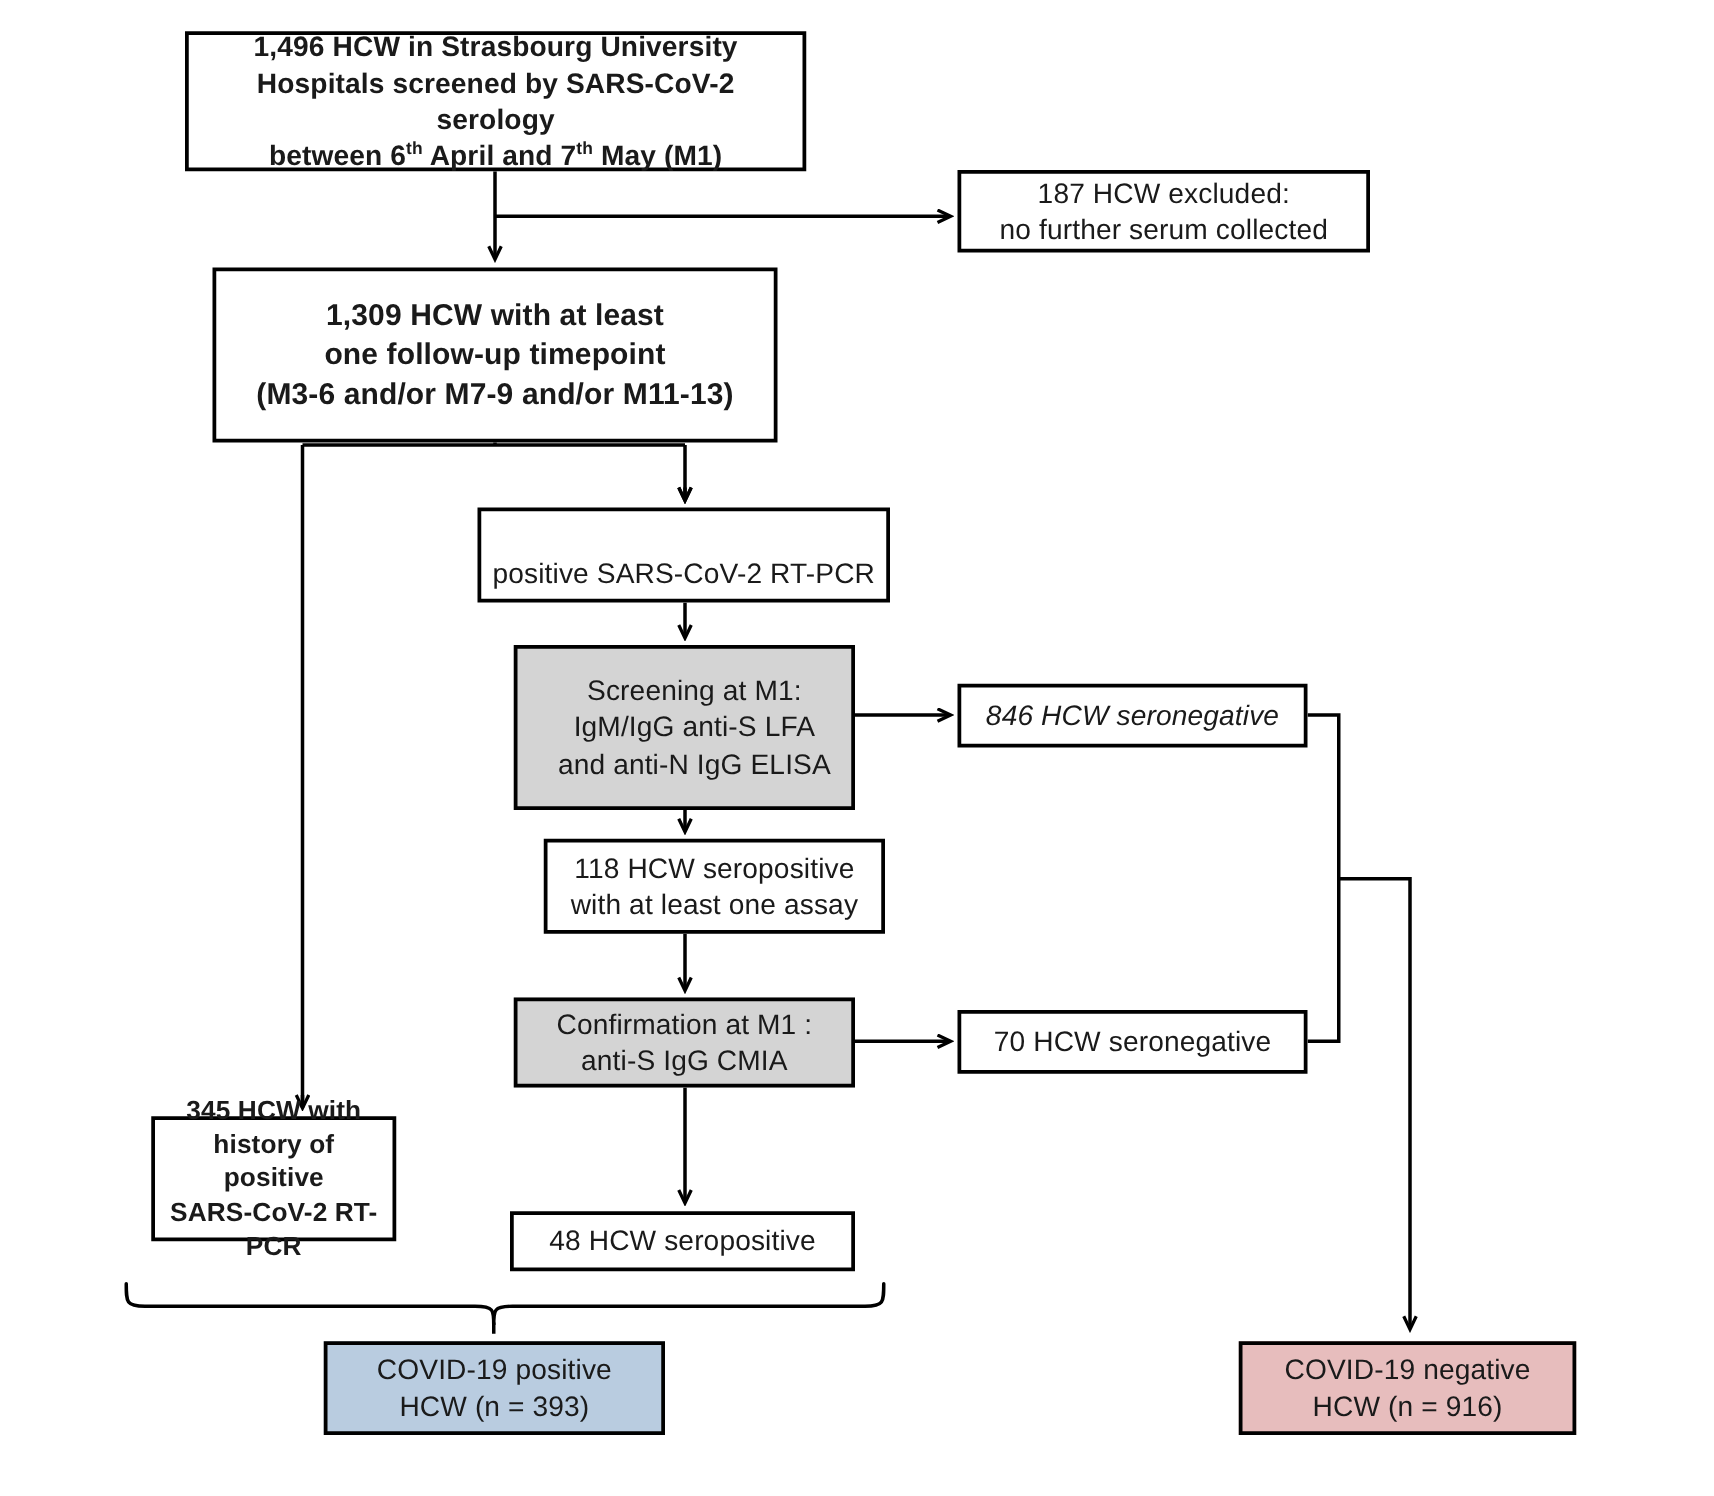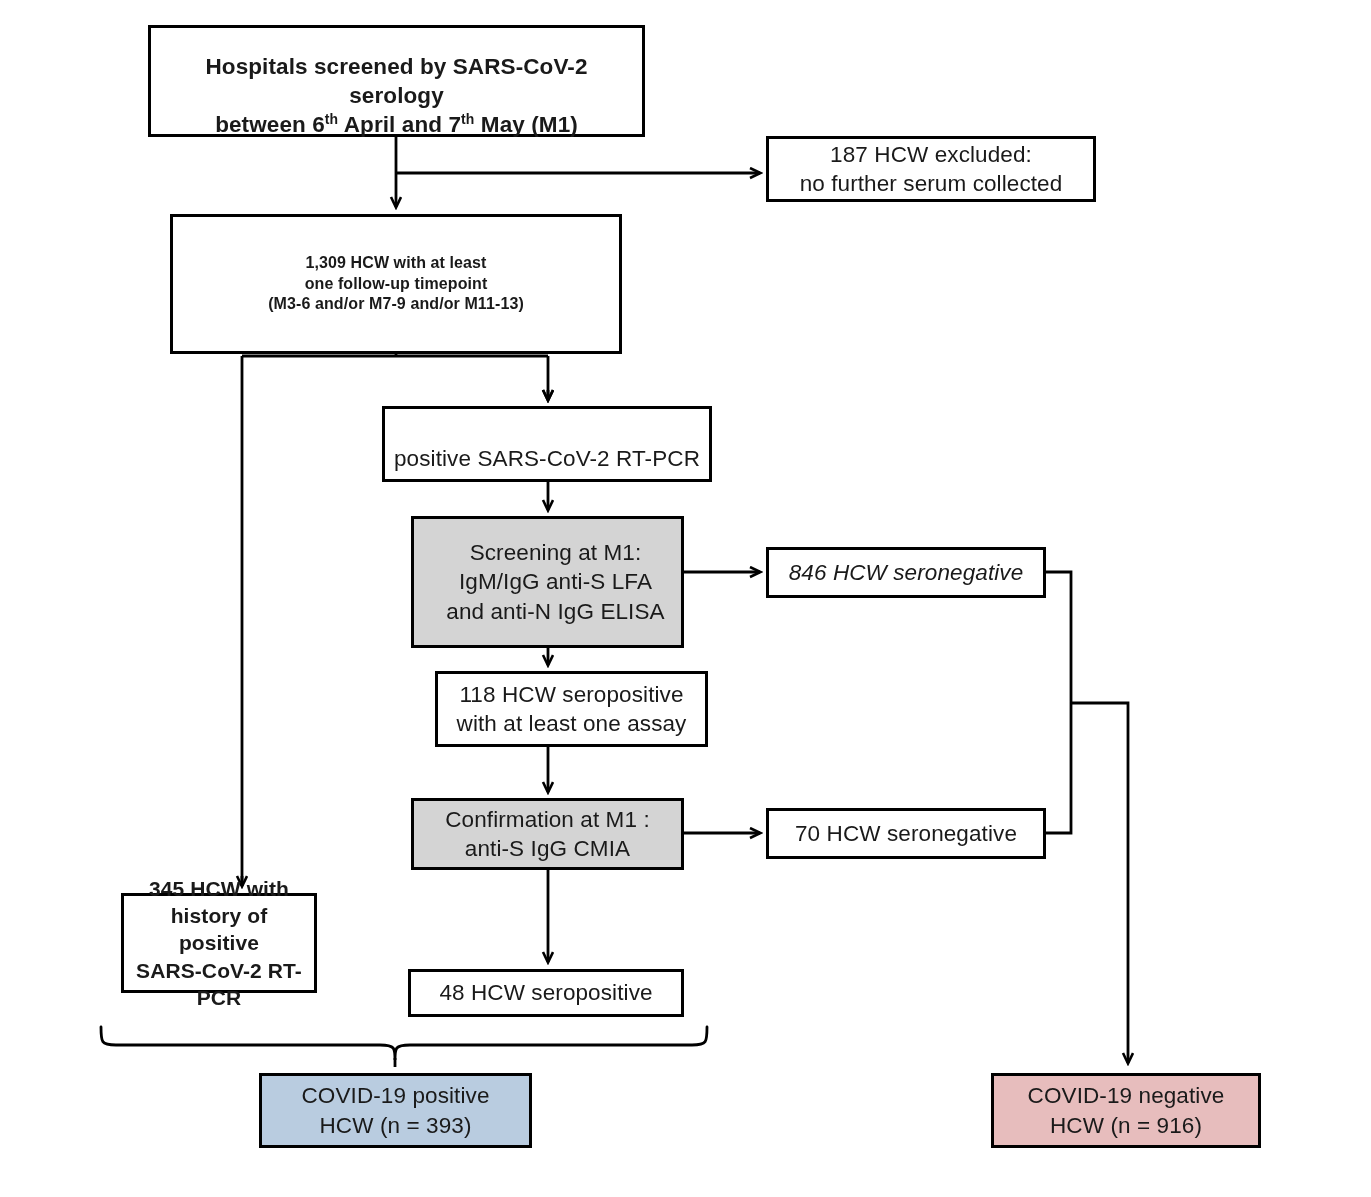--- a/index.html
+++ b/index.html
@@ -44,21 +44,21 @@
   sup {
     font-size: 0.62em;
     vertical-align: super;
     line-height: 0;
     text-align: center;
   }
 
   
   #n-top      { left: 148px; top: 25px;   width: 497px; height: 112px; font-size: 22.5px; }
   #n-excluded { left: 766px; top: 136px;  width: 330px; height: 66px;  font-size: 22.5px; }
-  #n-followup { left: 170px; top: 214px;  width: 452px; height: 140px; font-size: 16px; }
+  #n-followup { left: 170px; top: 214px;  width: 452px; height: 140px; font-size: 24px; }
   #n-nohist   { left: 382px; top: 406px;  width: 330px; height: 76px;  font-size: 22.5px; }
   #n-screen   { left: 411px; top: 516px;  width: 273px; height: 132px; font-size: 22.5px; padding-left: 16px; }
   #n-sero846  { left: 766px; top: 547px;  width: 280px; height: 51px;  font-size: 22.5px; font-style: italic; }
   #n-pos118   { left: 411px; top: 671px;  width: 273px; height: 76px;  font-size: 22.5px; margin-left: 24px; }
   #n-confirm  { left: 411px; top: 798px;  width: 273px; height: 72px;  font-size: 22.5px; }
   #n-sero70   { left: 766px; top: 808px;  width: 280px; height: 51px;  font-size: 22.5px; }
   #n-hist345  { left: 121px; top: 893px;  width: 196px; height: 100px; font-size: 21px; }
   #n-pos48    { left: 408px; top: 969px;  width: 276px; height: 48px;  font-size: 22.5px; }
   #n-covidpos { left: 259px; top: 1073px; width: 273px; height: 75px;  font-size: 22.5px; }
   #n-covidneg { left: 991px; top: 1073px; width: 270px; height: 75px;  font-size: 22.5px; }
@@ -104,21 +104,21 @@
                C395,1048 395,1045 410,1045
                L692,1045
                C707,1045 707,1042 707,1027" stroke-width="2.8" stroke-linecap="round"></path>
       <path d="M395,1058 L395,1067"></path>
 
     </g>
   </svg>
 
   <div class="node bold" id="n-top">
     <div class="txt">
-      <br>
+      <span>1,496 HCW in Strasbourg University</span><br>
       <span>Hospitals screened by SARS-CoV-2 serology</span><br>
       <span>between 6</span><sup>th</sup><span> April and 7</span><sup>th</sup><span> May (M1)</span>
     </div>
   </div>
 
   <div class="node" id="n-excluded">
     <div class="txt">
       <span>187 HCW excluded:</span><br>
       <span>no further serum collected</span>
     </div>

